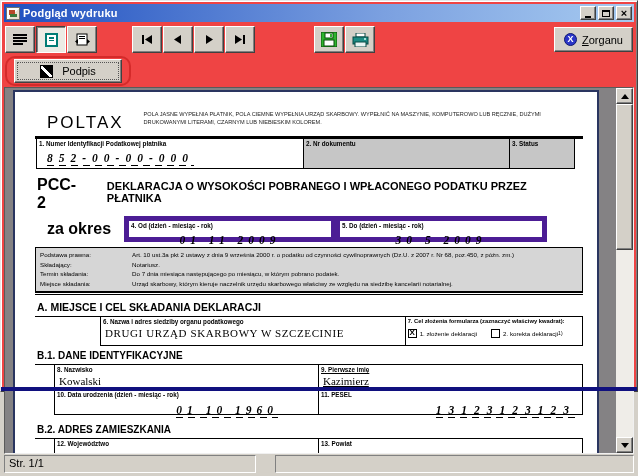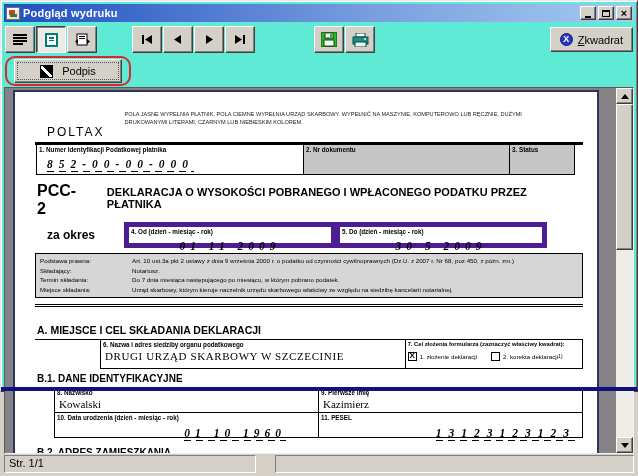--- a/index.html
+++ b/index.html
@@ -1,19 +1,19 @@
 <!DOCTYPE html>
 <html><head>
 <meta charset="utf-8">
 <style>
   html,body{margin:0;padding:0;width:638px;height:476px;overflow:hidden;
     font-family:"Liberation Sans",sans-serif;background:#d4d0c8;}
   *{box-sizing:border-box;}
 
-  .window{position:absolute;left:0;top:0;width:638px;height:392px;background:#5eead4;
+  .window{position:absolute;left:0;top:0;width:638px;height:392px;background:#ef4444;
     border:1px solid;border-color:#e8e8e8 #404040 #404040 #e8e8e8;
     box-shadow:inset 1px 1px 0 #fff, inset -1px -1px 0 #808080;}
 
   
   .titlebar{position:absolute;left:3px;top:3px;right:3px;height:18px;
     background:linear-gradient(90deg,#1f4fc0,#7ba0e0 60%,#a6caf0);
     display:flex;align-items:center;padding:0 2px;gap:3px;}
   .ticon{width:14px;height:13px;border:1px solid #707070;background:
     linear-gradient(135deg,#fdfdfd 55%,#e8e2d2 55%),#fff;position:relative;flex:0 0 auto;}
   .ticon:before{content:"";position:absolute;left:2px;top:2px;width:6px;height:5px;background:#b84a2a;}
@@ -81,48 +81,48 @@
     align-items:stretch;}
   .sp{border:1px solid;border-color:#808080 #fff #fff #808080;font-size:11px;
     padding:1px 4px;background:#d4d0c8;white-space:nowrap;}
   .sp1{width:252px;}
   .sp2{flex:1 1 auto;}
   .navy-strip{position:absolute;left:0;right:0;bottom:0;height:4px;background:#10107e;}
 
   
   .fc{padding:18px 14px 0 20px;color:#000;}
   .fhead{display:flex;gap:20px;align-items:flex-start;margin-left:12px;}
-  .brand{font-size:12px;letter-spacing:2px;margin-top:15px;}
+  .brand{font-size:17px;letter-spacing:2px;margin-top:3px;}
   .note{font-size:5.6px;line-height:1.5;width:430px;color:#222;}
   .rule{height:3px;background:#000;margin-top:3px;}
   .frow{display:flex;margin-left:2px;}
   .frow.indent{margin-left:20px;}
   .fb{border:1px solid #000;margin-left:-1px;margin-top:-1px;background:#fff;position:relative;}
   .fb.gray{background:#c6c6c6;}
   .fl{font-size:6.3px;font-weight:bold;padding:1px 2px 0 2px;line-height:1.3;}
   .val{font-family:"Liberation Serif",serif;font-size:11px;padding:0 4px 2px;}
   .digits{font-family:"Liberation Serif",serif;font-weight:bold;font-size:11.5px;
     display:inline-block;padding-bottom:2px;
     background-image:repeating-linear-gradient(90deg,#000 0 7px,transparent 7px 12px);
     background-repeat:repeat-x;background-position:0 bottom;background-size:auto 1px;font-style:italic;}
   .d-nip{letter-spacing:6px;margin:2px 0 0 10px;}
   .d-date{letter-spacing:5px;}
   .d-dob{letter-spacing:5px;}
   .d-pesel{letter-spacing:7px;}
   .titlerow{display:flex;align-items:baseline;gap:22px;margin:7px 0 2px 2px;}
   .fcode{font-size:16px;font-weight:bold;}
   .fttl{font-size:11px;font-weight:bold;}
   .periodrow{display:flex;align-items:center;margin:4px 0 0 12px;}
-  .plabel{font-size:12px;font-weight:bold;width:78px;}
+  .plabel{font-size:16px;font-weight:bold;width:78px;}
   .dcell{border:5px solid #4c1d95;margin-left:-1px;width:212px;height:26px;text-align:center;}
   .dcell .fl{text-align:left;font-weight:bold;}
   .infobox{border:1px solid #000;background:#d6d6d6;margin-top:5px;padding:2px 4px 3px;
     display:grid;grid-template-columns:88px 1fr;column-gap:4px;font-size:6.2px;line-height:1.55;}
   .sec{border-top:3px double #000;border-bottom:1px solid #000;font-weight:bold;
-    font-size:10.5px;padding:17px 0 3px 2px;margin-top:6px;}
+    font-size:10.5px;padding:6px 0 3px 2px;}
   .subsec{border-bottom:1px solid #000;font-weight:bold;font-size:10px;
     padding:4px 0 3px 2px;}
   .opts{display:flex;gap:14px;align-items:center;padding:3px 2px 0;}
   .cbx{width:9px;height:9px;border:1px solid #000;display:inline-flex;align-items:center;
     justify-content:center;font-size:8px;font-weight:bold;line-height:1;margin-right:3px;
     background:#fff;flex:0 0 auto;}
   .opt{font-size:6.2px;display:flex;align-items:center;}
   sup{font-size:5px;}
 </style>
 </head>
@@ -209,21 +209,21 @@
         <rect x="1" y="4" width="15" height="7" fill="#1c8c84" stroke="#064a45"></rect>
         <rect x="3" y="9" width="11" height="5" fill="#e8f4f2" stroke="#064a45"></rect>
         <rect x="12" y="5" width="2" height="2" fill="#a6e0da"></rect>
       </svg>
     </button>
     <span class="spacer"></span>
     <button class="closebtn">
       <span class="xcirc">
           <span>X</span>
         </span>
-      <span><u>Z</u><span>kwadrat</span></span>
+      <span><u>Z</u><span>organu</span></span>
     </button>
   </div>
 
   <div class="toolbar2">
     <span class="red-annot"></span>
     <button class="podpis">
       <span class="podpis-icon"></span>
       <span>Podpis</span>
     </button>
   </div>
@@ -302,29 +302,29 @@
           </div>
         </div>
 
         <div class="subsec">B.1. DANE IDENTYFIKACYJNE</div>
 
         <div class="frow indent" style="height:25px;">
           <div class="fb" style="width:266px;">
             <div class="fl">8. Nazwisko</div>
             <div class="val">Kowalski</div>
           </div>
-          <div class="fb" style="width:266px;">
+          <div class="fb" style="width:266px;text-decoration:underline;">
             <div class="fl">9. Pierwsze imię</div>
             <div class="val">Kazimierz</div>
           </div>
         </div>
         <div class="frow indent" style="height:25px;">
           <div class="fb" style="width:266px;text-align:right;">
             <div class="fl" style="text-align:left;">10. Data urodzenia (dzień - miesiąc - rok)</div>
-            <span class="digits d-dob" style="margin-right:32px;">01 10 1960</span>
+            <span class="digits d-dob" style="margin-right:40px;">01 10 1960</span>
           </div>
           <div class="fb" style="width:266px;text-align:right;">
             <div class="fl" style="text-align:left;">11. PESEL</div>
             <span class="digits d-pesel" style="margin-right:6px;">13123123123</span>
           </div>
         </div>
 
         <div class="subsec" style="margin-top:5px;">B.2. ADRES ZAMIESZKANIA</div>
 
         <div class="frow indent" style="height:25px;">

